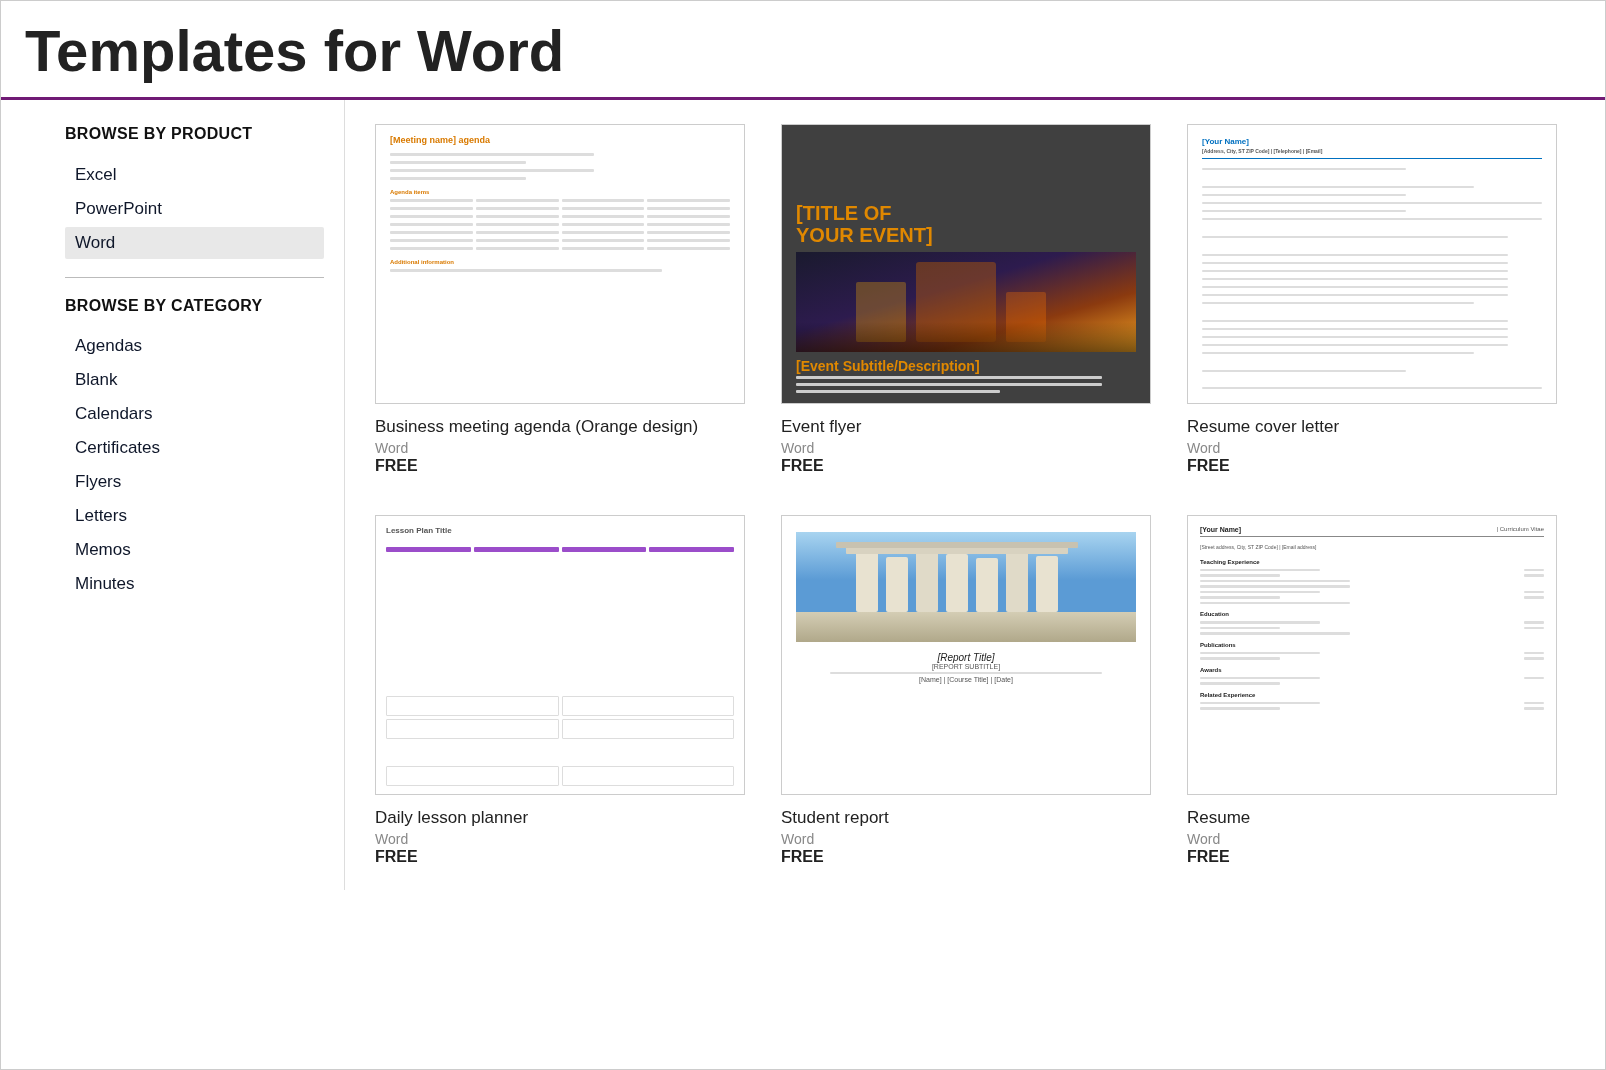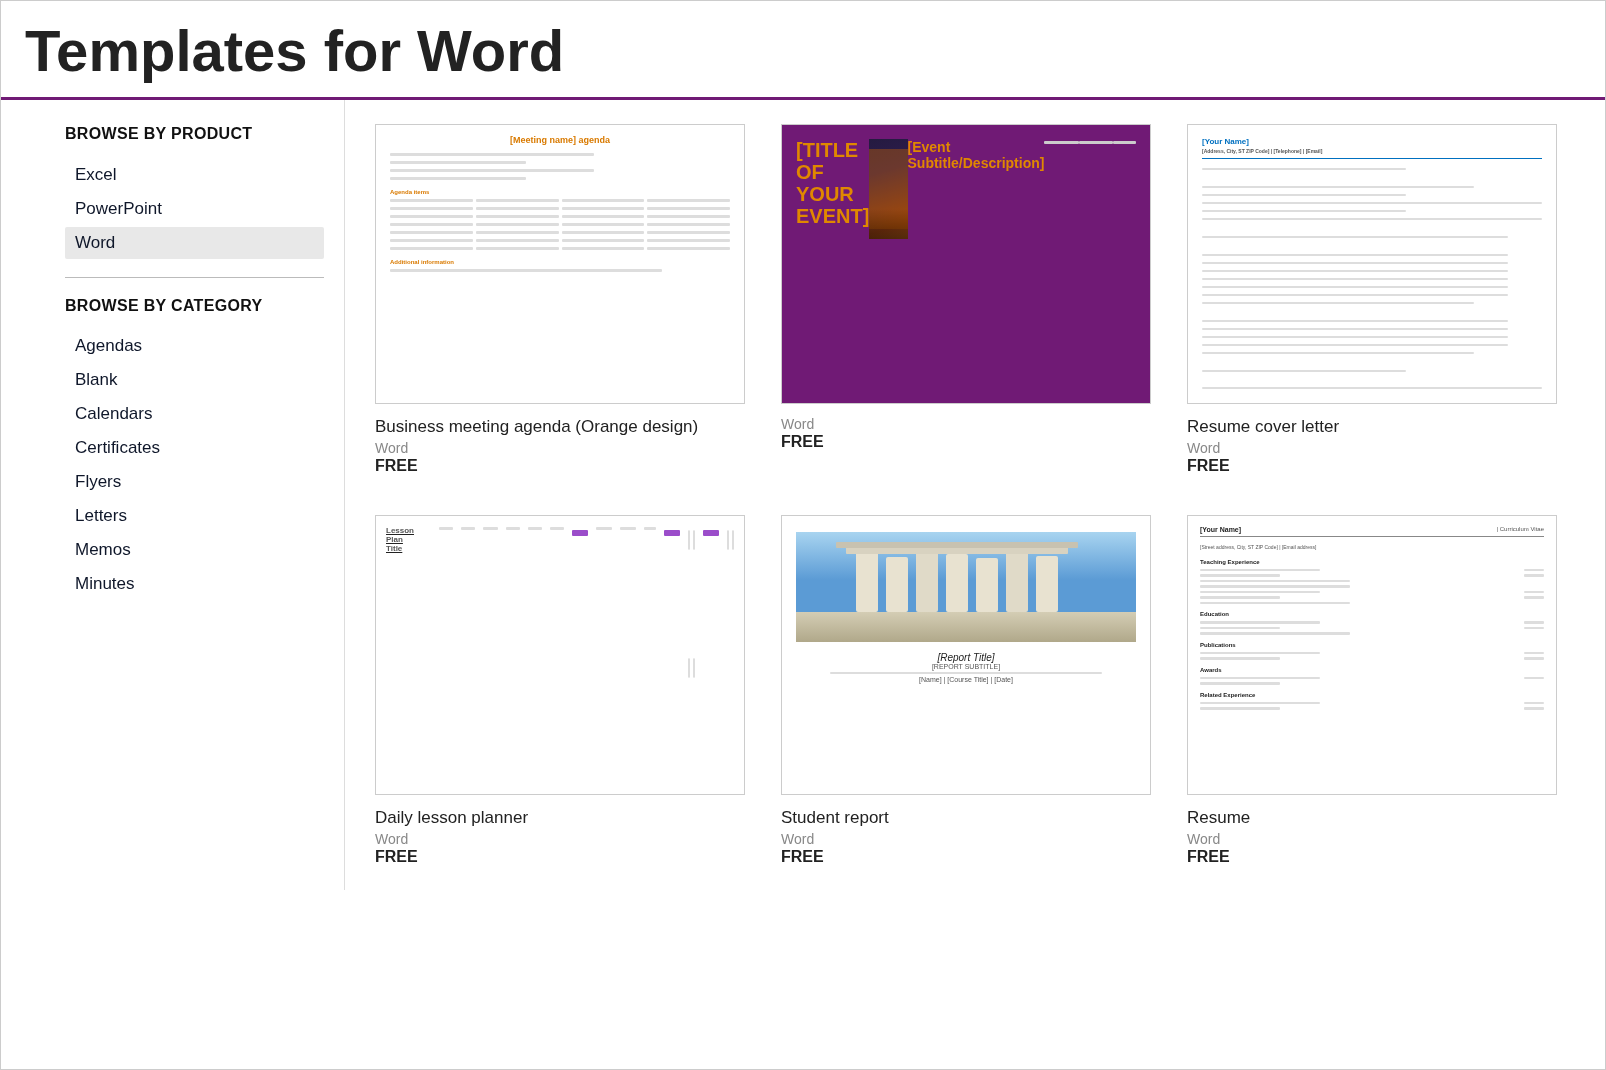--- a/index.html
+++ b/index.html
@@ -126,21 +126,20 @@
       color: #444;
       display: flex;
       flex-direction: column;
       gap: 3px;
     }
     .thumb-agenda .t-title {
       color: #d97a00;
       font-size: 9px;
       font-weight: bold;
       margin-bottom: 4px;
-      text-align: center;
     }
     .thumb-agenda .t-line {
       height: 3px;
       background: #ddd;
       margin: 1px 0;
       border-radius: 1px;
     }
     .thumb-agenda .t-line.w60 { width: 60%; }
     .thumb-agenda .t-line.w80 { width: 80%; }
     .thumb-agenda .t-line.w40 { width: 40%; }
@@ -157,22 +156,23 @@
     }
     .thumb-agenda .t-cell {
       height: 3px;
       background: #ddd;
       border-radius: 1px;
       flex: 1;
     }
 
     
     .thumb-event {
-      background: #701a75;
-      display: flex;
+      background: #404040;
+      display: flex;
+      flex-direction: column;
       align-items: flex-start;
       padding: 14px 14px 8px 14px;
       justify-content: flex-end;
     }
     .thumb-event .ev-title {
       color: #e08800;
       font-size: 20px;
       font-weight: 900;
       line-height: 1.1;
       margin-bottom: 6px;
@@ -234,23 +234,22 @@
     .thumb-cover .cv-line.w90 { width: 90%; }
     .thumb-cover .cv-line.w60 { width: 60%; }
     .thumb-cover .cv-line.w80 { width: 80%; }
     .thumb-cover .cv-gap { height: 8px; }
 
     
     .thumb-lesson {
       background: #fff;
       padding: 10px 10px;
       display: flex;
-      flex-direction: row;
+      flex-direction: column;
       gap: 8px;
-      text-decoration: underline;
     }
     .thumb-lesson .ll-title {
       color: #555;
       font-size: 8px;
       font-weight: bold;
       margin-bottom: 4px;
     }
     .thumb-lesson .ll-header-row {
       display: flex;
       gap: 3px;
@@ -500,20 +499,21 @@
                   <rect x="120" y="10" width="80" height="80" fill="rgba(200,100,0,0.4)" rx="3"></rect>
                   <rect x="210" y="40" width="40" height="50" fill="rgba(255,120,0,0.3)" rx="2"></rect>
                 </svg>
               </div>
               <div class="ev-subtitle">[Event Subtitle/Description]</div>
               <div class="ev-line"></div>
               <div class="ev-line"></div>
               <div class="ev-line" style="width:60%"></div>
             </div>
           </div>
+          <div class="template-title">Event flyer</div>
           <div class="template-product">Word</div>
           <div class="template-price">FREE</div>
         </div>
 
         <div class="template-card">
           <div class="template-thumb">
             <div class="thumb-cover thumb-inner">
               <div class="cv-name">[Your Name]<br><span style="font-size:5px;color:#555;">[Address, City, ST ZIP Code] | [Telephone] | [Email]</span></div>
               <div class="cv-line w60"></div>
               <div class="cv-gap"></div>

